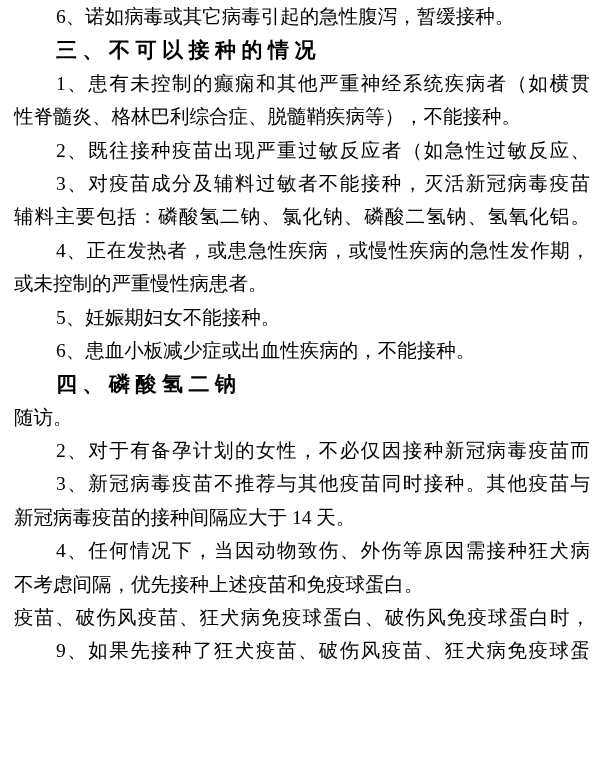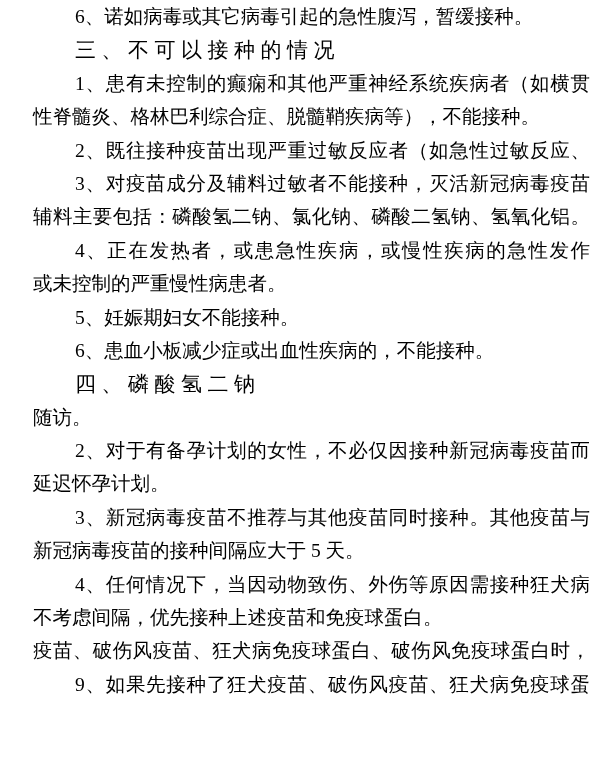--- a/index.html
+++ b/index.html
@@ -9,21 +9,21 @@
     height: 768px;
     overflow: hidden;
     background: #ffffff;
   }
   .page {
     position: absolute;
     left: 0; top: 0;
     width: 600px;
     height: 768px;
     box-sizing: border-box;
-    padding-left: 33px;
+    padding-left: 14px;
     padding-right: 10px;
     background: #ffffff;
   }
   .line {
     height: 33.391px;
     line-height: 33.391px;
     font-size: 19.5px;
     color: #000000;
     font-family: "Liberation Serif", "DejaVu Serif", serif;
     white-space: nowrap;
@@ -33,21 +33,21 @@
     text-indent: 42px;
   }
   .line.fill {
     white-space: normal;
     overflow: hidden;
     text-align: justify;
     text-align-last: justify;
   }
   .line.heading {
     font-family: "Liberation Sans", "DejaVu Sans", sans-serif;
-    font-weight: normal;
+    font-weight: bold;
     font-size: 21px;
     letter-spacing: 5.5px;
     white-space: nowrap;
   }
 </style>
 </head>
 <body>
 
 <div class="page">
     <div class="line first">6、诺如病毒或其它病毒引起的急性腹泻，暂缓接种。</div>
@@ -57,20 +57,19 @@
     <div class="line first fill">2、既往接种疫苗出现严重过敏反应者（如急性过敏反应、</div>
     <div class="line first fill">3、对疫苗成分及辅料过敏者不能接种，灭活新冠病毒疫苗</div>
     <div class="line fill">辅料主要包括：磷酸氢二钠、氯化钠、磷酸二氢钠、氢氧化铝。</div>
     <div class="line first fill">4、正在发热者，或患急性疾病，或慢性疾病的急性发作期，</div>
     <div class="line">或未控制的严重慢性病患者。</div>
     <div class="line first">5、妊娠期妇女不能接种。</div>
     <div class="line first">6、患血小板减少症或出血性疾病的，不能接种。</div>
     <div class="line heading first">四、磷酸氢二钠</div>
     <div class="line">随访。</div>
     <div class="line first fill">2、对于有备孕计划的女性，不必仅因接种新冠病毒疫苗而</div>
-    <div class="line">延迟怀孕计划。</div>
     <div class="line first fill">3、新冠病毒疫苗不推荐与其他疫苗同时接种。其他疫苗与</div>
-    <div class="line">新冠病毒疫苗的接种间隔应大于 5 天。</div>
+    <div class="line">新冠病毒疫苗的接种间隔应大于 14 天。</div>
     <div class="line first fill">4、任何情况下，当因动物致伤、外伤等原因需接种狂犬病</div>
     <div class="line">不考虑间隔，优先接种上述疫苗和免疫球蛋白。</div>
     <div class="line fill">疫苗、破伤风疫苗、狂犬病免疫球蛋白、破伤风免疫球蛋白时，</div>
     <div class="line first fill">9、如果先接种了狂犬疫苗、破伤风疫苗、狂犬病免疫球蛋</div>
   </div>
 
 </body></html>

